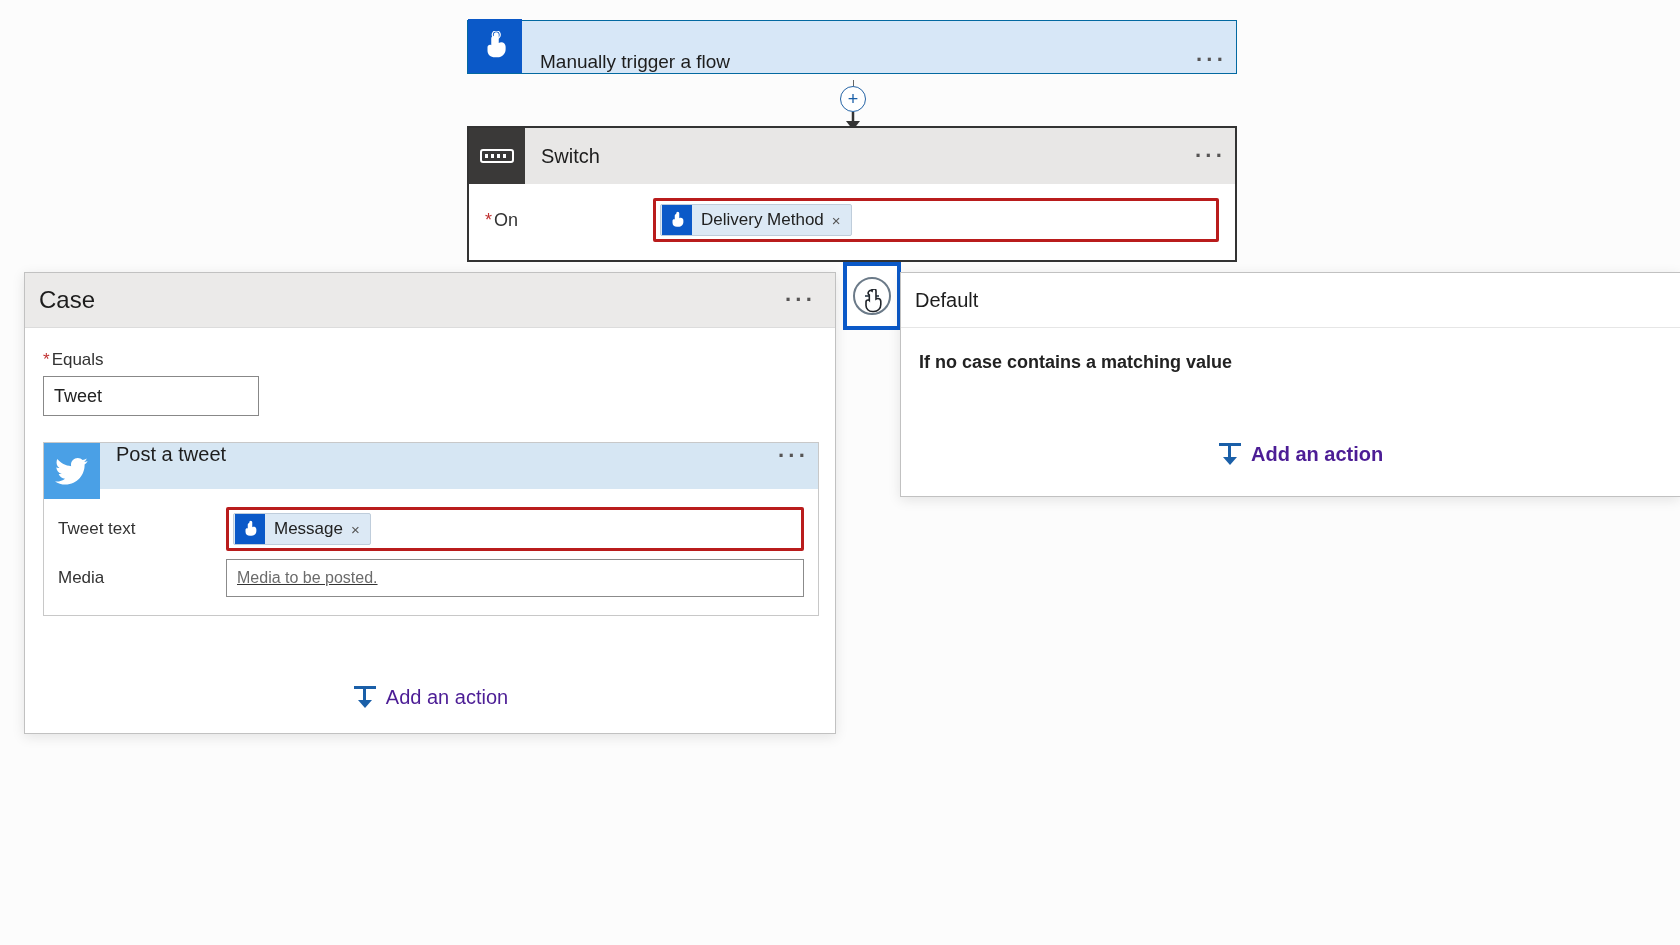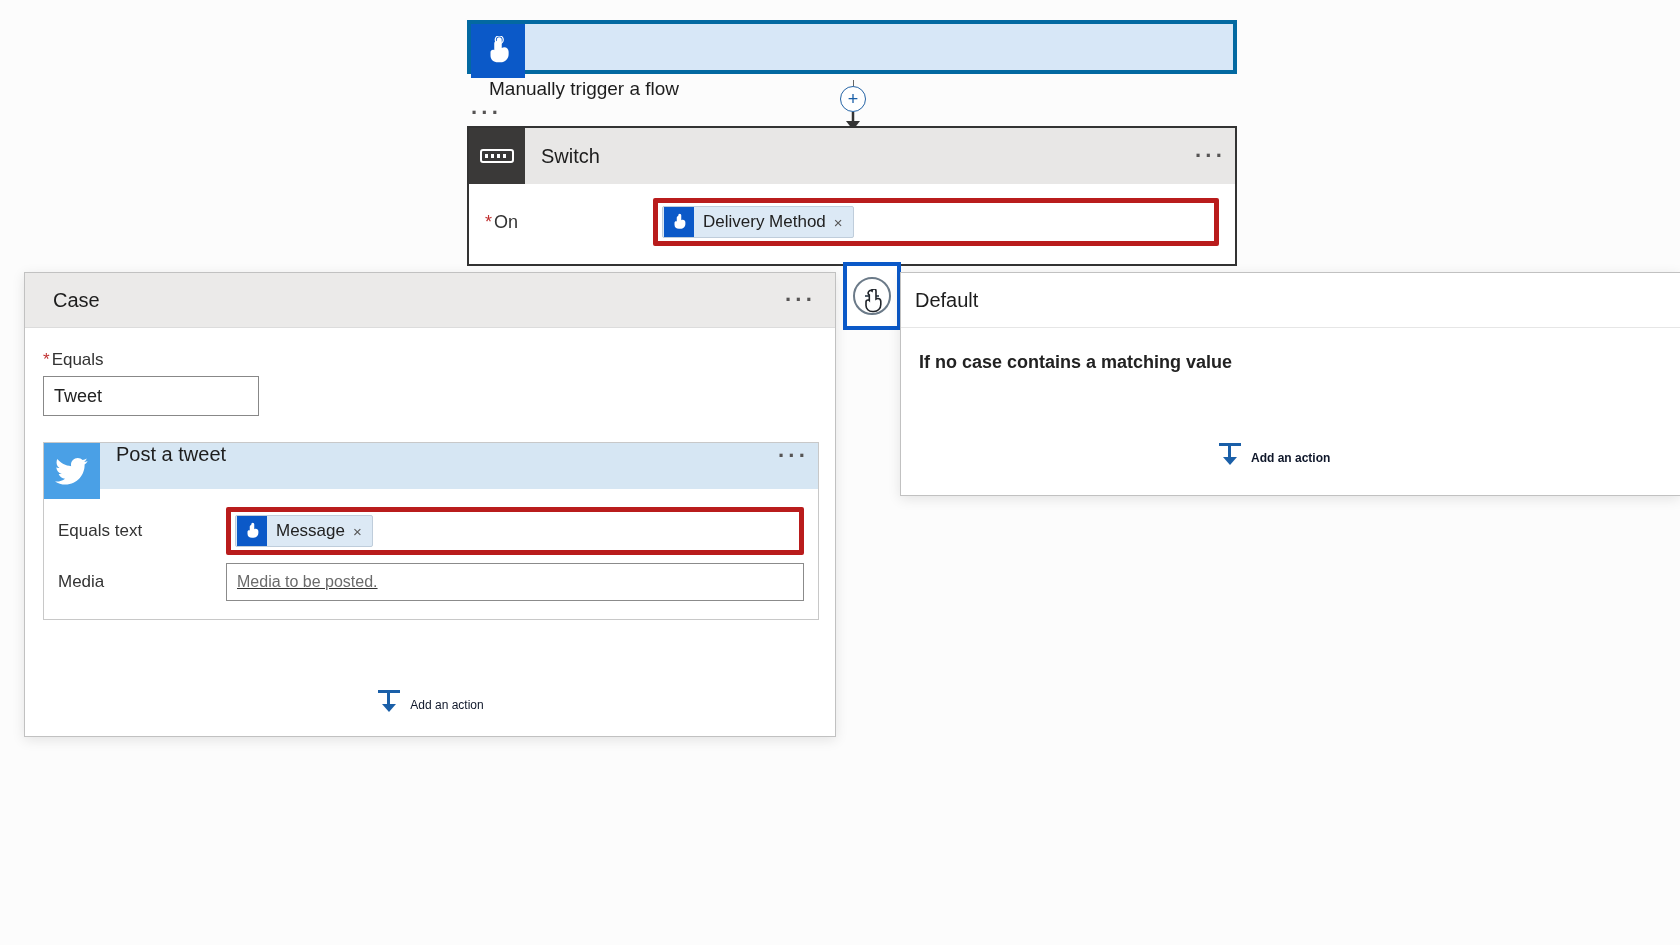--- a/index.html
+++ b/index.html
@@ -14,24 +14,23 @@
   }
 
   
   .trigger-card {
     position: absolute;
     left: 467px;
     top: 20px;
     width: 770px;
     height: 54px;
     background: #d7e7f7;
-    border: 4px solid #0369a1;
-    display: flex;
-    align-items: flex-start;
-    flex-direction: column;
+    border: 1px solid #0369a1;
+    display: flex;
+    align-items: flex-end;
   }
   .trigger-icon {
     width: 54px;
     height: 54px;
     background: #0b59c8;
     display: flex;
     align-items: center;
     justify-content: center;
     flex-shrink: 0;
   }
@@ -112,21 +111,21 @@
     background: #fff;
   }
   .req { color: #c03030; margin-right: 2px; }
   .row-label {
     width: 168px;
     font-size: 18px;
     color: #333;
   }
   .token-input {
     flex: 1;
-    border: 5px solid #b91c1c;
+    border: 3px solid #b91c1c;
     border-radius: 2px;
     min-height: 38px;
     padding: 3px 4px;
     display: flex;
     align-items: center;
     background: #fff;
   }
   .token-chip {
     display: inline-flex;
     align-items: center;
@@ -168,21 +167,21 @@
     box-shadow: 0 3px 12px rgba(0,0,0,0.10);
   }
   .case-header {
     height: 55px;
     background: #ebeae9;
     display: flex;
     align-items: center;
     padding: 0 10px 0 14px;
     border-bottom: 1px solid #dcdcdc;
   }
-  .case-title { flex:1; font-size: 20px; color:#1d1d1d;margin-left:14px; }
+  .case-title { flex:1; font-size: 24px; color:#1d1d1d; }
   .case-body { padding: 22px 16px 24px 18px; }
   .field-label { font-size: 17px; color:#333; margin-bottom:6px; }
   .text-input {
     width: 216px;
     height: 40px;
     border: 1px solid #888;
     padding: 0 10px;
     font-size: 18px;
     color: #222;
     background: #fff;
@@ -211,22 +210,22 @@
   .row { display:flex; align-items:center; margin-top:8px; }
   .row .rl { width: 168px; font-size:17px; color:#333; }
   .row .ri { flex:1; }
   .plain-input {
     width:100%; height:38px; border:1px solid #8b8b8b; padding:0 10px; font-size:16px; color:#333;text-decoration:underline;
   }
   .plain-input::placeholder { color:#6b6b6b; }
 
   
   .add-action {
-    display:flex; align-items:flex-end; justify-content:center;
-    gap:10px; cursor:pointer; color:#0f172a; font-size:12px;
+    display:flex; align-items:flex-start; justify-content:center;
+    gap:10px; cursor:pointer; color:#4c1d95; font-size:20px;
   }
   .add-action-case { margin-top: 70px; }
   .insert-icon {
     width:22px; height:22px;
     border-top:3px solid #1a5fa8;
     position:relative;
   }
   .insert-icon::before {
     content:""; position:absolute; left:9px; top:0; width:3px; height:14px; background:#1a5fa8;
   }
@@ -342,21 +341,21 @@
         <div class="tweet-icon">
           <svg width="34" height="34" viewBox="0 0 24 24">
               <path fill="#fff" d="M23 4.9c-.8.4-1.7.6-2.6.8.9-.6 1.7-1.5 2-2.6-.9.5-1.9.9-2.9 1.1C18.6 3.3 17.4 2.8 16 2.8c-2.6 0-4.7 2.1-4.7 4.7 0 .4 0 .7.1 1.1C7.5 8.4 4 6.5 1.7 3.6c-.4.7-.6 1.5-.6 2.4 0 1.6.8 3.1 2.1 3.9-.8 0-1.5-.2-2.2-.6v.1c0 2.3 1.6 4.2 3.8 4.6-.4.1-.8.2-1.3.2-.3 0-.6 0-.9-.1.6 1.9 2.4 3.3 4.5 3.3-1.6 1.3-3.7 2-6 2H0c2.1 1.4 4.6 2.2 7.3 2.2 8.8 0 13.6-7.3 13.6-13.6v-.6c.9-.7 1.7-1.5 2.1-2.5z"></path>
             </svg>
         </div>
         <div class="tweet-title">Post a tweet</div>
         <div class="dots-btn">···</div>
       </div>
       <div class="tweet-body">
         <div class="row">
-          <div class="rl">Equals text</div>
+          <div class="rl">Tweet text</div>
           <div class="ri">
             <div class="token-input">
               <span class="token-chip">
                 <span class="chip-icon">
                   <svg width="18" height="18" viewBox="0 0 24 24">
                       <path fill="#fff" d="M11 3a2 2 0 0 1 4 0v6.5c.6-.3 1.3-.5 2-.5 2 0 3.5 1.5 3.5 3.5v2c0 3.6-2.9 6.5-6.5 6.5h-2C8.4 21 6 18.6 6 15.5V13c0-1.1.9-2 2-2 .4 0 .8.1 1 .3V6a2 2 0 0 1 2-2z"></path>
                     </svg>
                 </span>
                 <span class="chip-text">Message</span>
                 <span class="chip-x">×</span>

